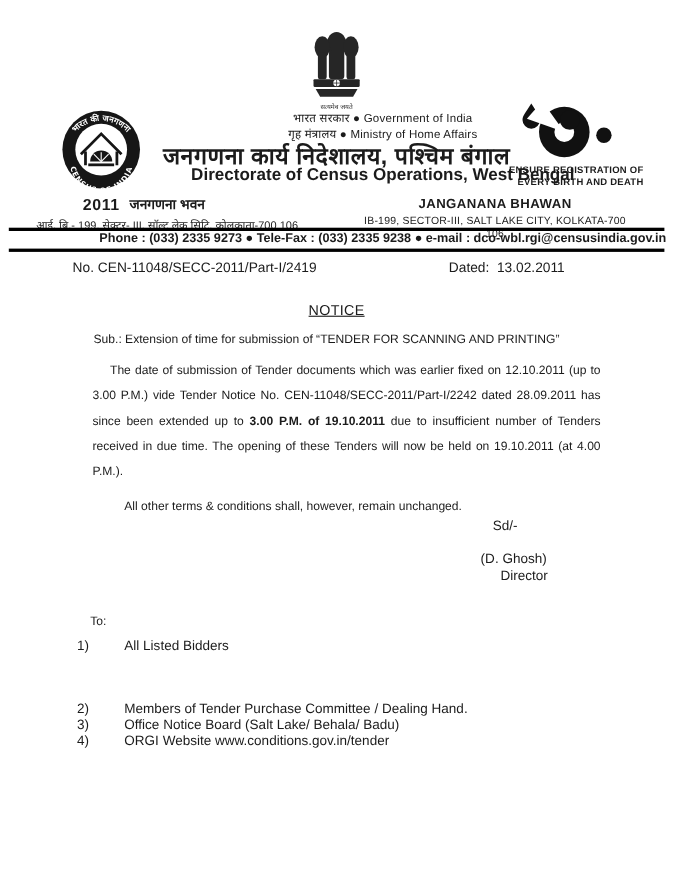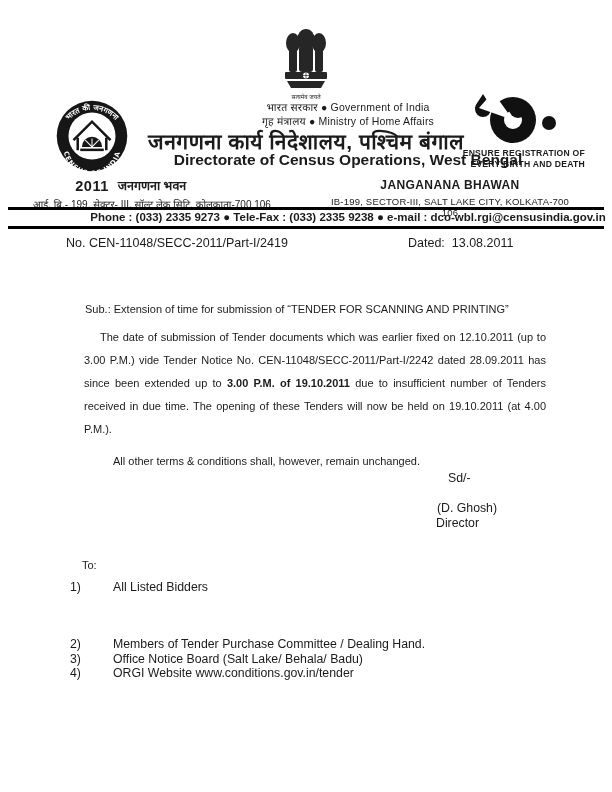--- a/index.html
+++ b/index.html
@@ -118,36 +118,37 @@
   <div class="abs" style="left:330px;top:178px;width:240px;text-align:center;">
     <div class="office-name-en">JANGANANA BHAWAN</div>
     <div class="office-addr-en" style="margin-top:4px;">IB-199, SECTOR-III, SALT LAKE CITY, KOLKATA-700 106</div>
   </div>
 
   <div class="abs rule" style="top:207px;"></div>
   <div class="abs ctr serif contact" style="top:210.5px;">Phone : (033) 2335 9273 ● Tele-Fax : (033) 2335 9238 ● e-mail : dco-wbl.rgi@censusindia.gov.in</div>
   <div class="abs rule" style="top:226px;"></div>
 
   <div class="abs refline" style="left:66px;top:236px;">No. CEN-11048/SECC-2011/Part-I/2419</div>
-  <div class="abs refline pre" style="left:408px;top:236px;">Dated:  13.08.2011</div>
+  <div class="abs refline pre" style="left:408px;top:236px;">Dated:  13.02.2011</div>
 
+  <div class="abs ctr notice-title" style="top:274px;">NOTICE</div>
 
   <div class="abs bodytext" style="left:85px;top:298px;width:470px;">Sub.: Extension of time for submission of “TENDER FOR SCANNING AND PRINTING”</div>
 
   <div class="abs bodytext" style="left:84px;top:326px;width:462px;">
     <p class="para">
       <span>The date of submission of Tender documents which was earlier fixed on 12.10.2011 (up to 3.00 P.M.) vide Tender Notice No. CEN-11048/SECC-2011/Part-I/2242 dated 28.09.2011 has since been extended up to </span><b>3.00 P.M. of 19.10.2011</b><span> due to insufficient number of Tenders received in due time. The opening of these Tenders will now be held on 19.10.2011 (at 4.00 P.M.).</span>
     </p>
   </div>
 
   <div class="abs bodytext" style="left:113px;top:450px;">All other terms &amp; conditions shall, however, remain unchanged.</div>
 
   <div class="abs sig" style="left:448px;top:471px;">Sd/-</div>
   <div class="abs sig" style="left:436px;top:501px;width:62px;text-align:center;">(D. Ghosh)</div>
-  <div class="abs sig" style="left:436px;top:516px;width:62px;text-align:left;">Director</div>
+  <div class="abs sig" style="left:436px;top:516px;width:62px;text-align:right;">Director</div>
 
   <div class="abs bodytext" style="left:82px;top:554px;">To:</div>
 
   <div class="dist-row" style="left:70px;top:580px;width:480px;">
     <span class="dist-num">1)</span>
     <span>All Listed Bidders</span>
   </div>
   <div class="dist-row" style="left:70px;top:637px;width:500px;">
     <span class="dist-num">2)</span>
     <span>Members of Tender Purchase Committee / Dealing Hand.</span>

